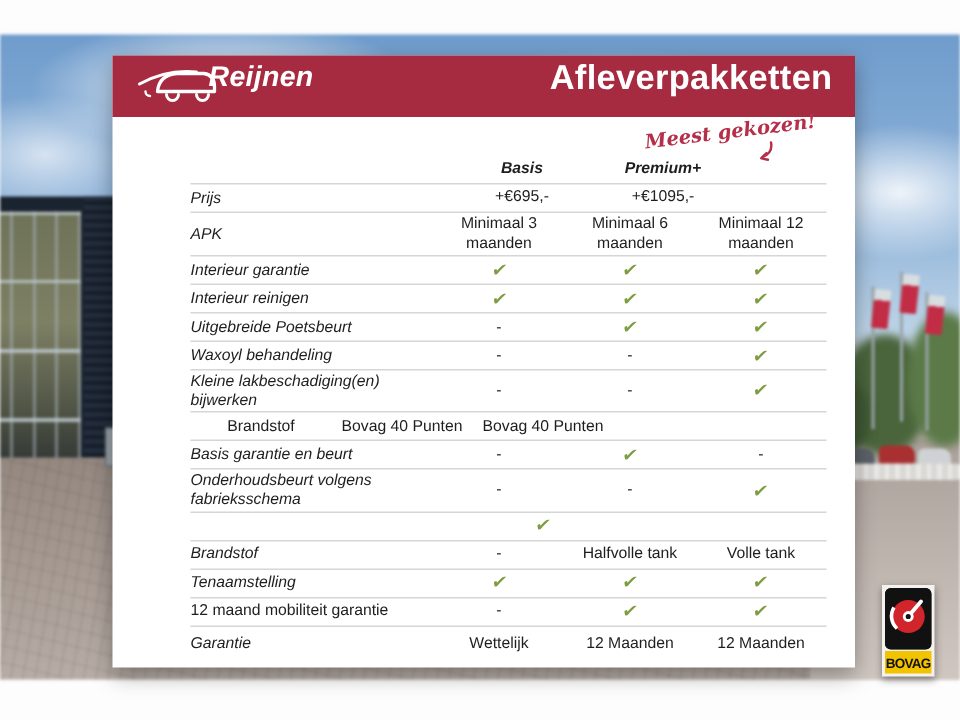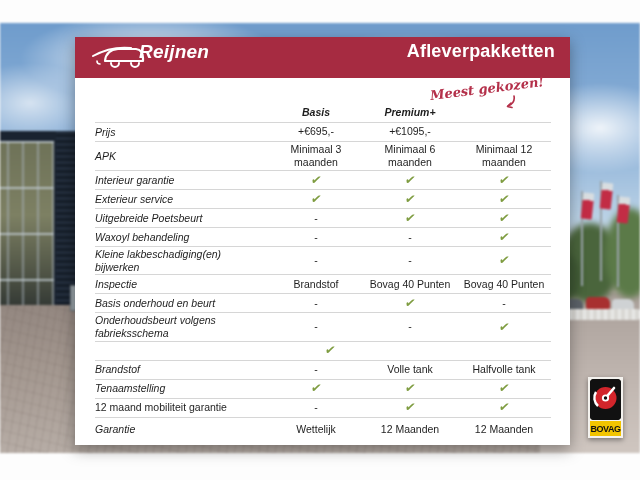--- a/index.html
+++ b/index.html
@@ -51,42 +51,42 @@
   .bollard { position:absolute; left:70px; top:262px; width:10px; height:26px; background:#98a2a8; border:1px solid #6a747a; }
 
   
   .card { position:absolute; left:75px; top:37px; width:495px; height:408px;
           background:#fff; box-shadow:0 5px 14px rgba(0,0,0,.35); }
   .card-header { height:41px; background:#a62b41; display:flex; align-items:center;
                  justify-content:space-between; padding:0 15px 12px 16px; }
   .brand { display:flex; align-items:center; color:#fff; }
   .brand svg { display:block; }
   .brand-text { font-size:19px; font-weight:bold; font-style:italic; letter-spacing:.2px; margin-left:-14px; }
-  .card-title { color:#fff; font-size:18px; font-weight:bold; letter-spacing:.2px; }
+  .card-title { color:#fff; font-size:23px; font-weight:bold; letter-spacing:.2px; }
 
   .annotation { position:absolute; right:18px; top:44px; width:130px; text-align:center;
                 color:#b4304a; pointer-events:none; }
   .annotation .hand { display:block; font-family:"DejaVu Serif", serif; font-style:italic;
                       font-weight:bold; font-size:13px; transform:rotate(-7deg); white-space:nowrap; }
   .annotation svg { margin:-2px 0 0 46px; }
 
   
   .ptable { position:absolute; left:20px; top:67px; width:456px; font-size:10.5px; color:#1e1e1e; }
-  .trow { display:flex; align-items:stretch; min-height:19px; border-bottom:1px solid #d6d6d6; padding:1px 0; }
+  .trow { display:flex; align-items:stretch; min-height:19px; border-bottom:1px solid #d6d6d6; padding:1px 0;margin-left:32px; }
   .trow.last { border-bottom:none; min-height:23px; }
   .tlabel { width:174px; display:flex; align-items:center; font-style:italic; line-height:1.2; padding-right:4px; }
   .tlabel.upright { font-style:normal; }
   .tcell { width:94px; display:flex; align-items:center; justify-content:center;
            text-align:center; line-height:1.25; }
   .thead-cell { font-weight:bold; font-style:italic; }
   .check { color:#7e9c40; font-family:"DejaVu Sans", sans-serif; font-size:12px;
            transform:skewX(-10deg); font-weight:bold; }
 
   
-  .bovag { position:absolute; left:588px; top:377px; width:35px; height:61px; background:#f4f2ee;
+  .bovag { position:absolute; left:588px; top:390px; width:35px; height:61px; background:#f4f2ee;
            padding:2px; box-shadow:0 2px 5px rgba(0,0,0,.4); }
   .bovag-top { position:relative; width:31px; height:41px; background:#111; border-radius:4px; }
   .bovag-label { margin-top:1px; width:31px; height:15px; background:#f2c400; color:#111;
                  font-size:9px; font-weight:bold; display:flex; align-items:center; justify-content:center;
                  transform:none; letter-spacing:-0.5px; }
 </style>
 </head>
 <body>
 
 <div class="stage">
@@ -167,21 +167,21 @@
             <span class="check">✔</span>
           </div>
           <div class="tcell">
             <span class="check">✔</span>
           </div>
           <div class="tcell">
             <span class="check">✔</span>
           </div>
         </div>
         <div class="trow">
-          <div class="tlabel">Exterieur service</div>
+          <div class="tlabel">Interieur reinigen</div>
           <div class="tcell">
             <span class="check">✔</span>
           </div>
           <div class="tcell">
             <span class="check">✔</span>
           </div>
           <div class="tcell">
             <span class="check">✔</span>
           </div>
         </div>
@@ -205,27 +205,26 @@
         </div>
         <div class="trow">
           <div class="tlabel">Kleine lakbeschadiging(en) bijwerken</div>
           <div class="tcell">-</div>
           <div class="tcell">-</div>
           <div class="tcell">
             <span class="check">✔</span>
           </div>
         </div>
         <div class="trow">
-          <div class="tlabel">Inspectie</div>
           <div class="tcell">Brandstof</div>
           <div class="tcell">Bovag 40 Punten</div>
           <div class="tcell">Bovag 40 Punten</div>
         </div>
         <div class="trow">
-          <div class="tlabel">Basis onderhoud en beurt</div>
+          <div class="tlabel">Basis garantie en beurt</div>
           <div class="tcell">-</div>
           <div class="tcell">
             <span class="check">✔</span>
           </div>
           <div class="tcell">-</div>
         </div>
         <div class="trow">
           <div class="tlabel">Onderhoudsbeurt volgens fabrieksschema</div>
           <div class="tcell">-</div>
           <div class="tcell">-</div>
@@ -236,22 +235,22 @@
         <div class="trow">
           <div class="tcell"></div>
           <div class="tcell"></div>
           <div class="tcell">
             <span class="check">✔</span>
           </div>
         </div>
         <div class="trow">
           <div class="tlabel">Brandstof</div>
           <div class="tcell">-</div>
+          <div class="tcell">Halfvolle tank</div>
           <div class="tcell">Volle tank</div>
-          <div class="tcell">Halfvolle tank</div>
         </div>
         <div class="trow">
           <div class="tlabel">Tenaamstelling</div>
           <div class="tcell">
             <span class="check">✔</span>
           </div>
           <div class="tcell">
             <span class="check">✔</span>
           </div>
           <div class="tcell">

